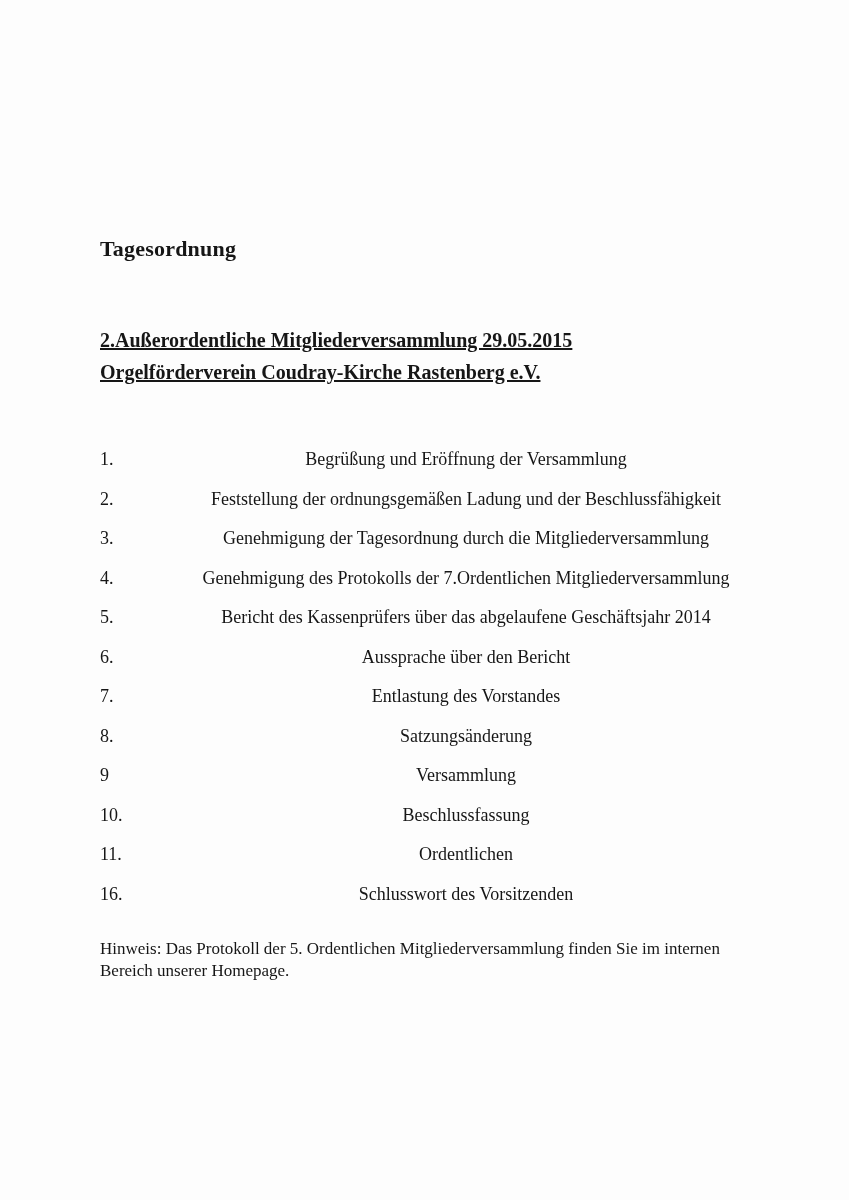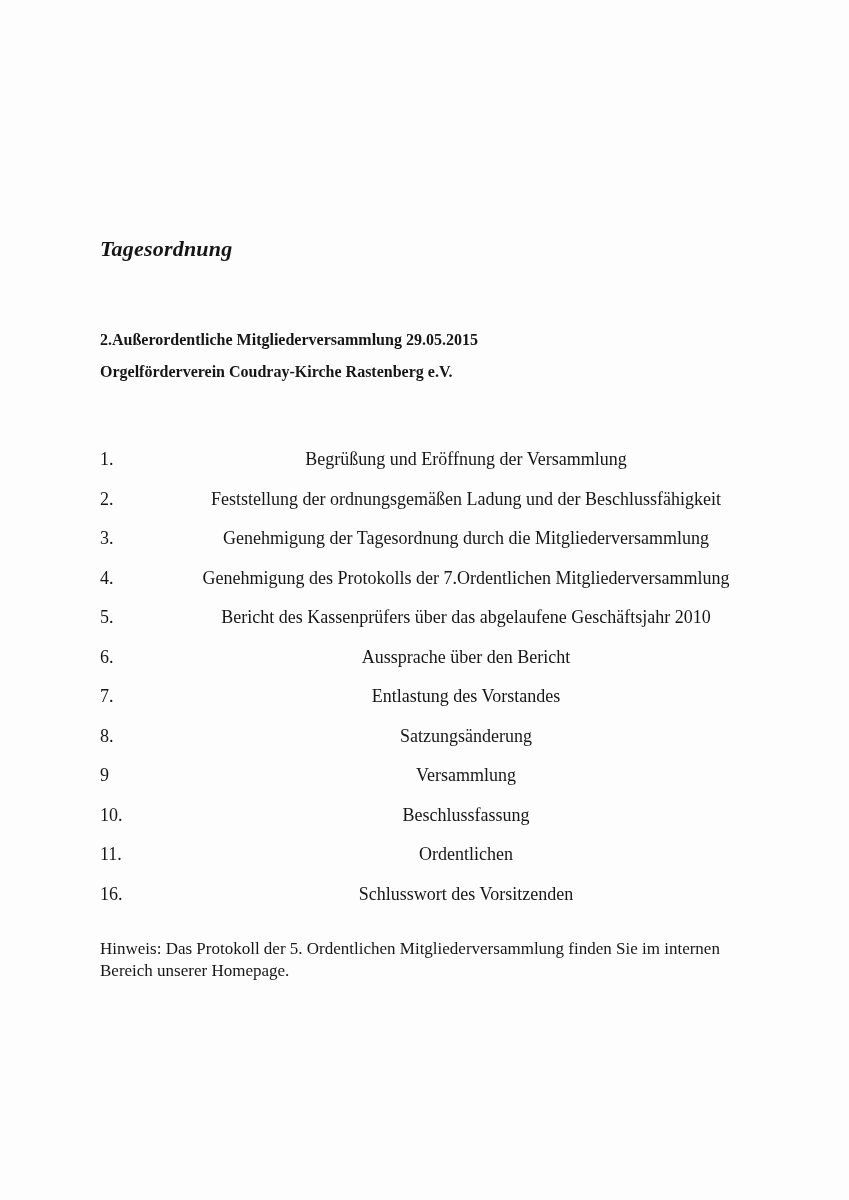--- a/index.html
+++ b/index.html
@@ -16,30 +16,30 @@
     color: #161616;
     overflow: hidden;
   }
   .doc-title {
     position: absolute;
     left: 100px;
     top: 236px;
     font-size: 22px;
     font-weight: bold;
     letter-spacing: 0.2px;
-    font-style: italic;
   }
   .meeting-heading {
     position: absolute;
     left: 100px;
     top: 324px;
-    font-size: 16px;
+    font-size: 20px;
     font-weight: bold;
     line-height: 32px;
     width: 700px;
+    text-decoration: underline;
   }
   .agenda {
     position: absolute;
     left: 100px;
     top: 449px;
     width: 700px;
   }
   .agenda-item {
     display: flex;
     font-size: 18px;
@@ -90,21 +90,21 @@
     <div class="agenda-item">
       <span class="num">3.</span>
       <span class="txt">Genehmigung der Tagesordnung durch die Mitgliederversammlung</span>
     </div>
     <div class="agenda-item">
       <span class="num">4.</span>
       <span class="txt">Genehmigung des Protokolls der 7.Ordentlichen Mitgliederversammlung</span>
     </div>
     <div class="agenda-item">
       <span class="num">5.</span>
-      <span class="txt">Bericht des Kassenprüfers über das abgelaufene Geschäftsjahr 2010</span>
+      <span class="txt">Bericht des Kassenprüfers über das abgelaufene Geschäftsjahr 2014</span>
     </div>
     <div class="agenda-item">
       <span class="num">6.</span>
       <span class="txt">Aussprache über den Bericht</span>
     </div>
     <div class="agenda-item">
       <span class="num">7.</span>
       <span class="txt">Entlastung des Vorstandes</span>
     </div>
     <div class="agenda-item">

